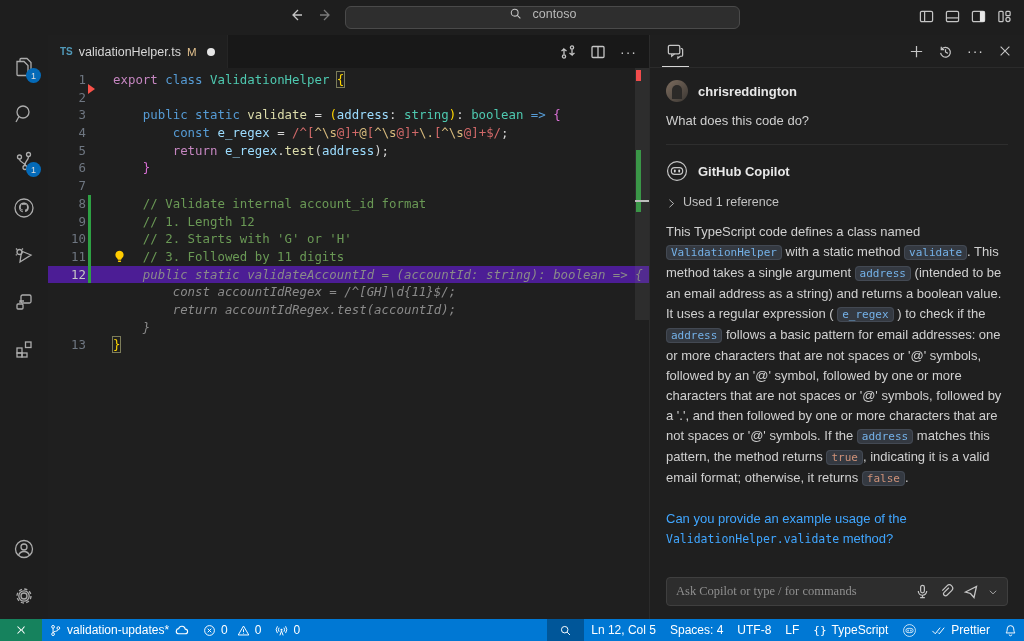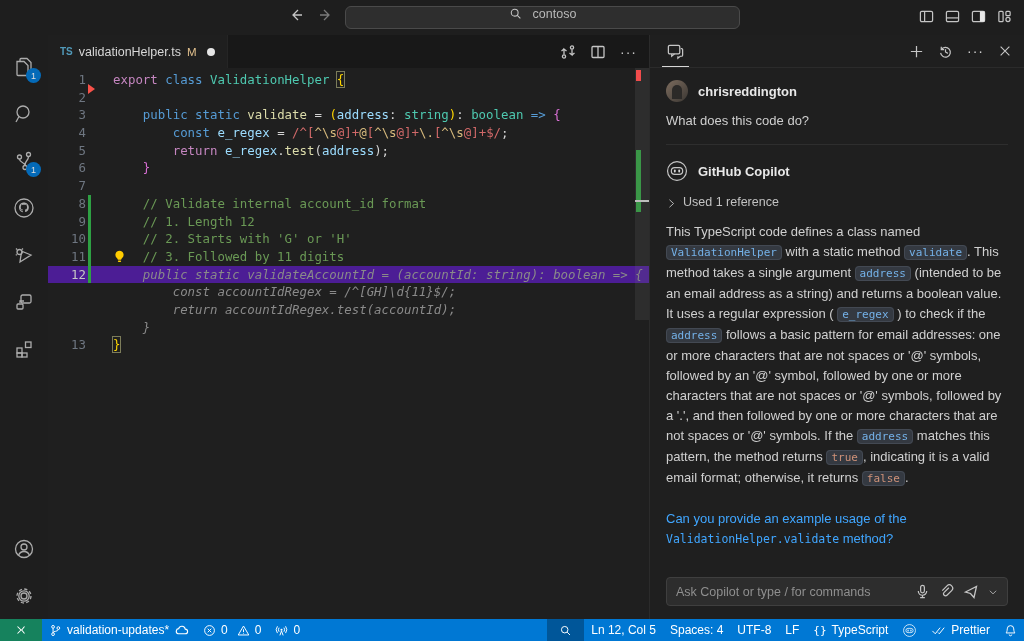--- a/index.html
+++ b/index.html
@@ -76,21 +76,21 @@
   .copilot-badge { width:22px; height:22px; flex:none; }
   .refs { display:flex; align-items:flex-end; gap:6px; margin-top:13px; color:#c2c2c2; font-size:12.5px; }
   .answer { margin-top:13px; line-height:20px; color:#d0d0d0; }
   .chip { font-family:"DejaVu Sans Mono",monospace; font-size:11px; background:#343941; border:1px solid #434953;
     border-radius:4px; padding:0 4px; color:#74b1e8; }
   .chip-o { color:#ce9178; }
   .followup { margin-top:20px; line-height:20px; color:#40a6ff; cursor:pointer; }
   .followup .fcode { font-family:"DejaVu Sans Mono",monospace; font-size:11.5px; }
   .chat-input { position:absolute; left:16px; right:16px; bottom:13px; height:29px; background:#2d2d2d;
     border:1px solid #3f3f3f; border-radius:4px; display:flex; align-items:center; padding:0 9px; gap:9px; }
-  .chat-input input { flex:1; background:transparent; border:none; outline:none; color:#cccccc; font-size:12.5px; font-family:Liberation Sans, sans-serif; }
+  .chat-input input { flex:1; background:transparent; border:none; outline:none; color:#cccccc; font-size:12.5px; font-family:Liberation Serif, serif; }
   .chat-input input::placeholder { color:#8f8f8f; }
 
   
   .statusbar { position:absolute; left:0; right:0; bottom:0; height:22px; background:#0078d4; display:flex;
     align-items:stretch; font-size:12px; color:#ffffff; }
   .sb-item { display:flex; align-items:center; gap:5px; padding:0 7px; }
   .sb-remote { background:#16825d; padding:0 14px; }
   .sb-search { margin-left:auto; background:rgba(0,0,0,.28); padding:0 12px; }
   .sb-right { display:flex; align-items:stretch;border-radius:9px; }
   .sb-item .wicn { stroke:#fff; fill:none; stroke-width:1.2; }

